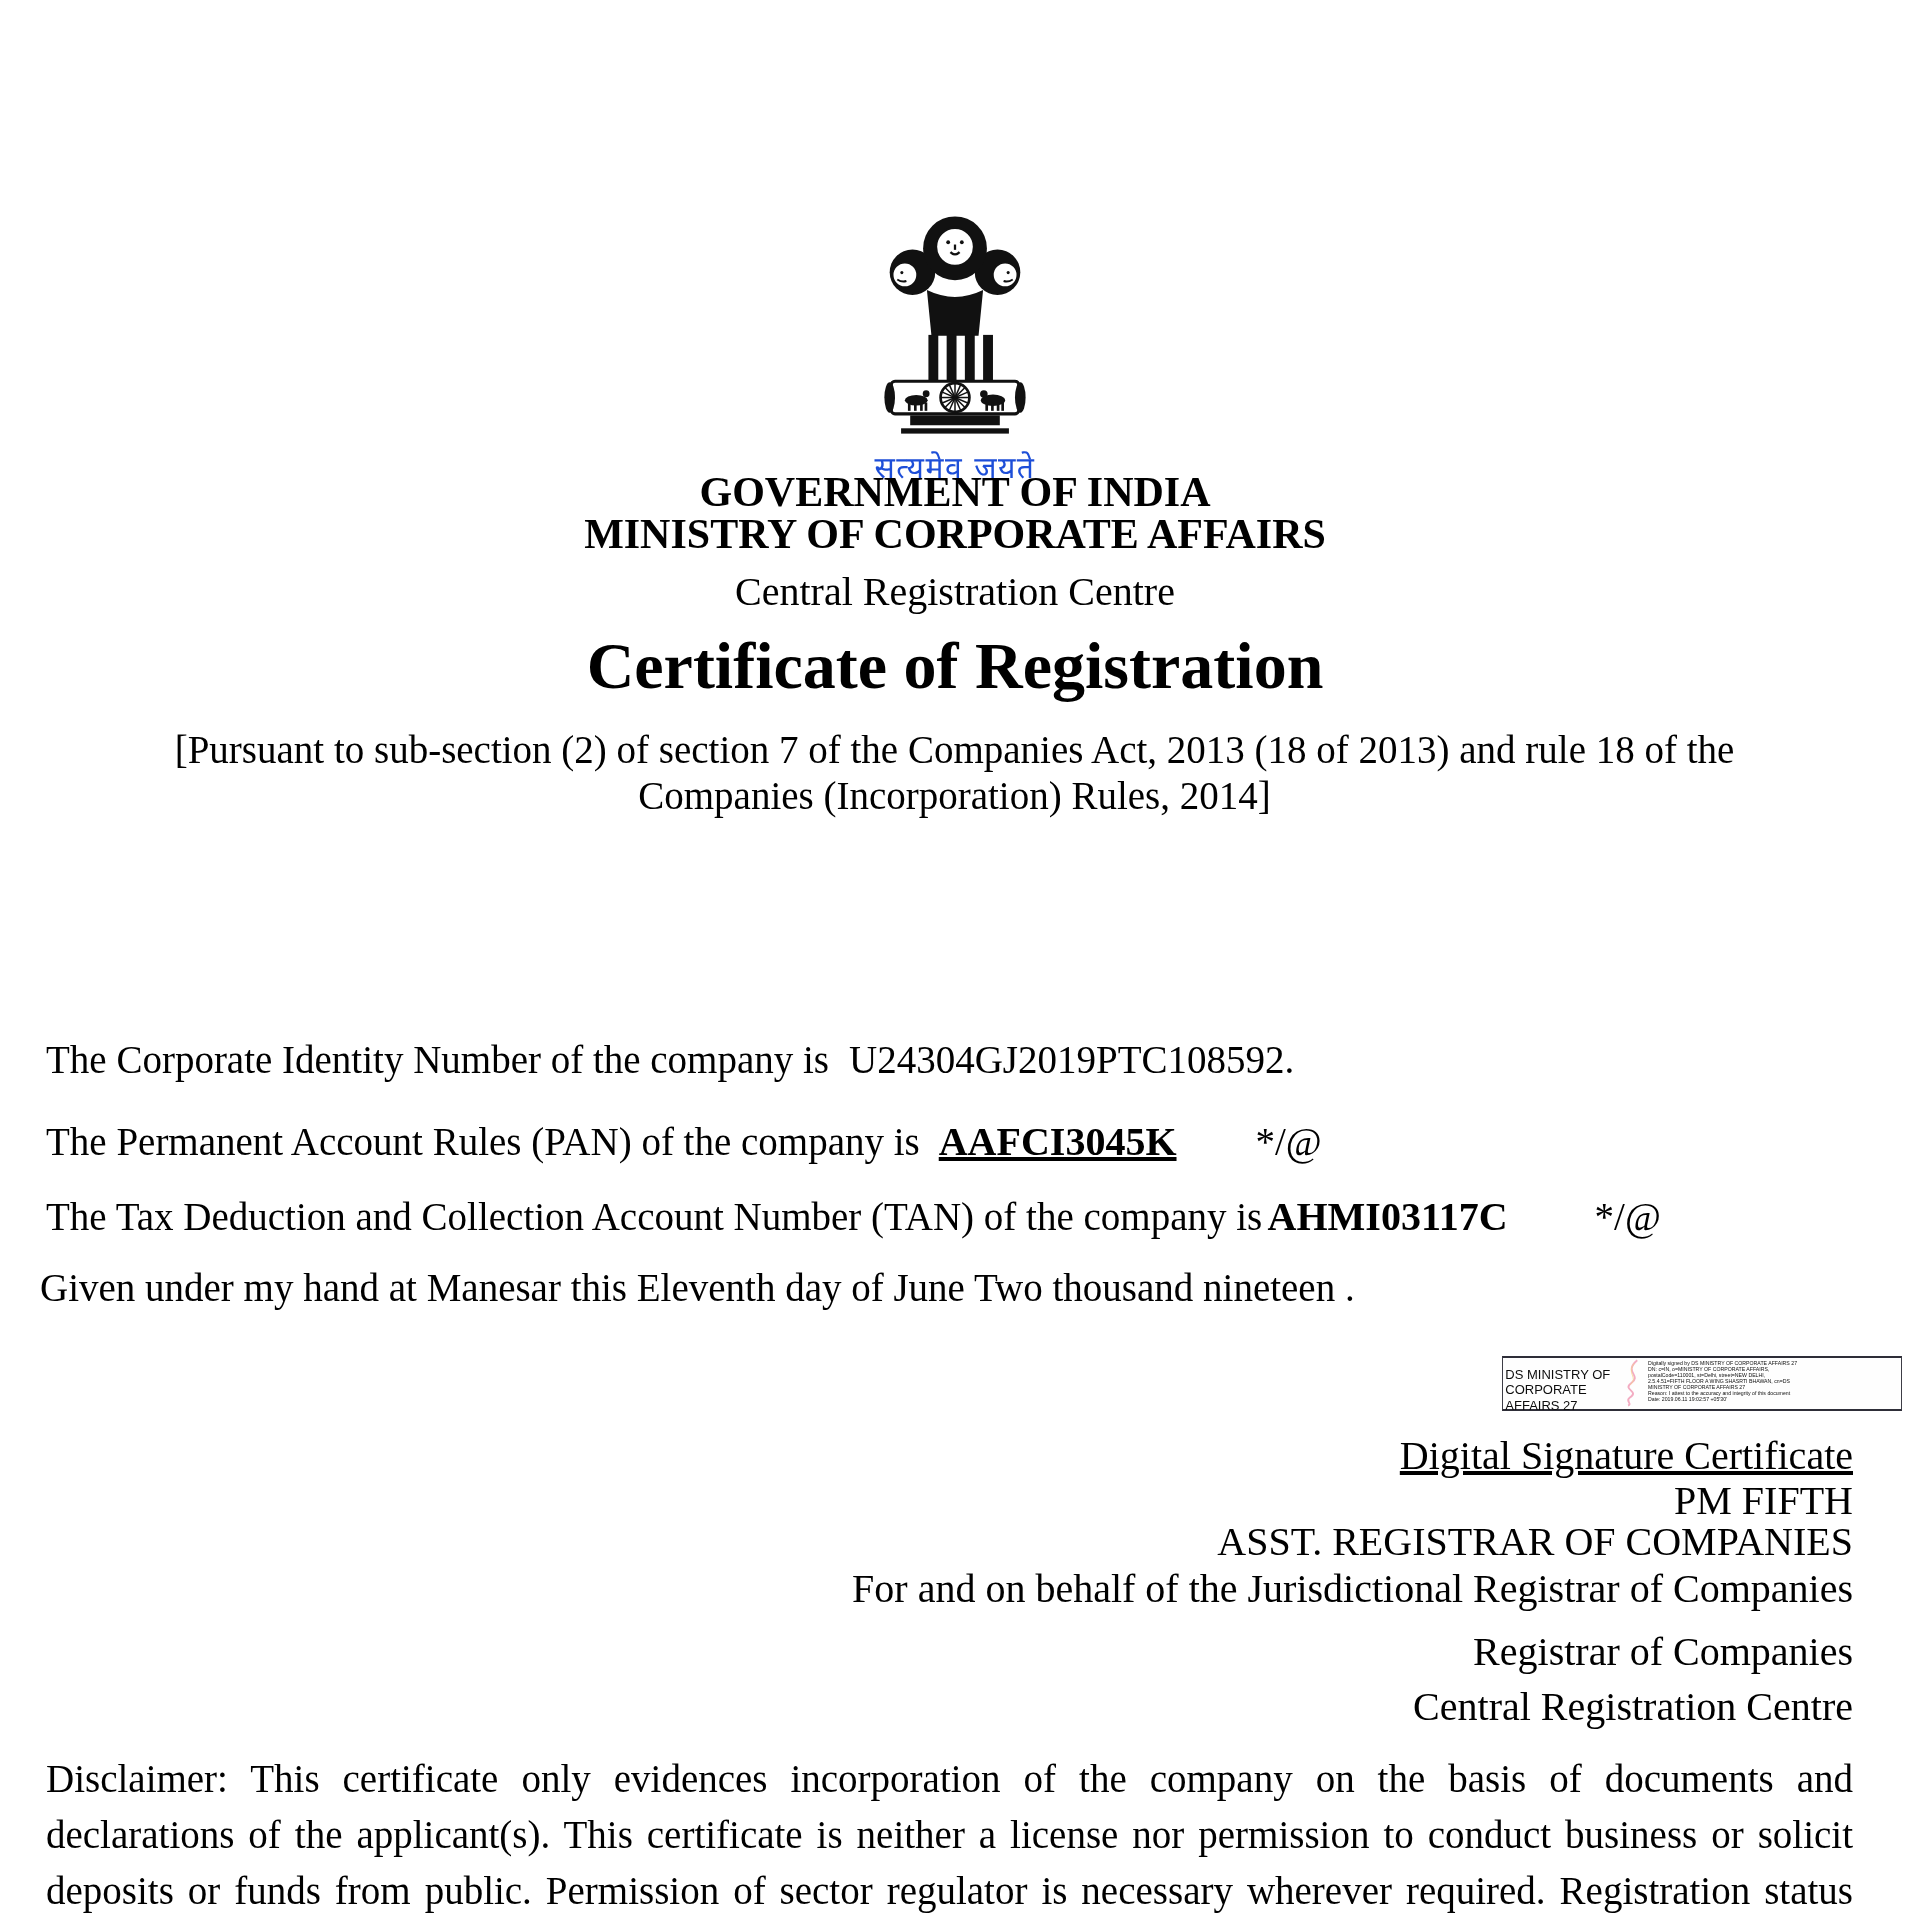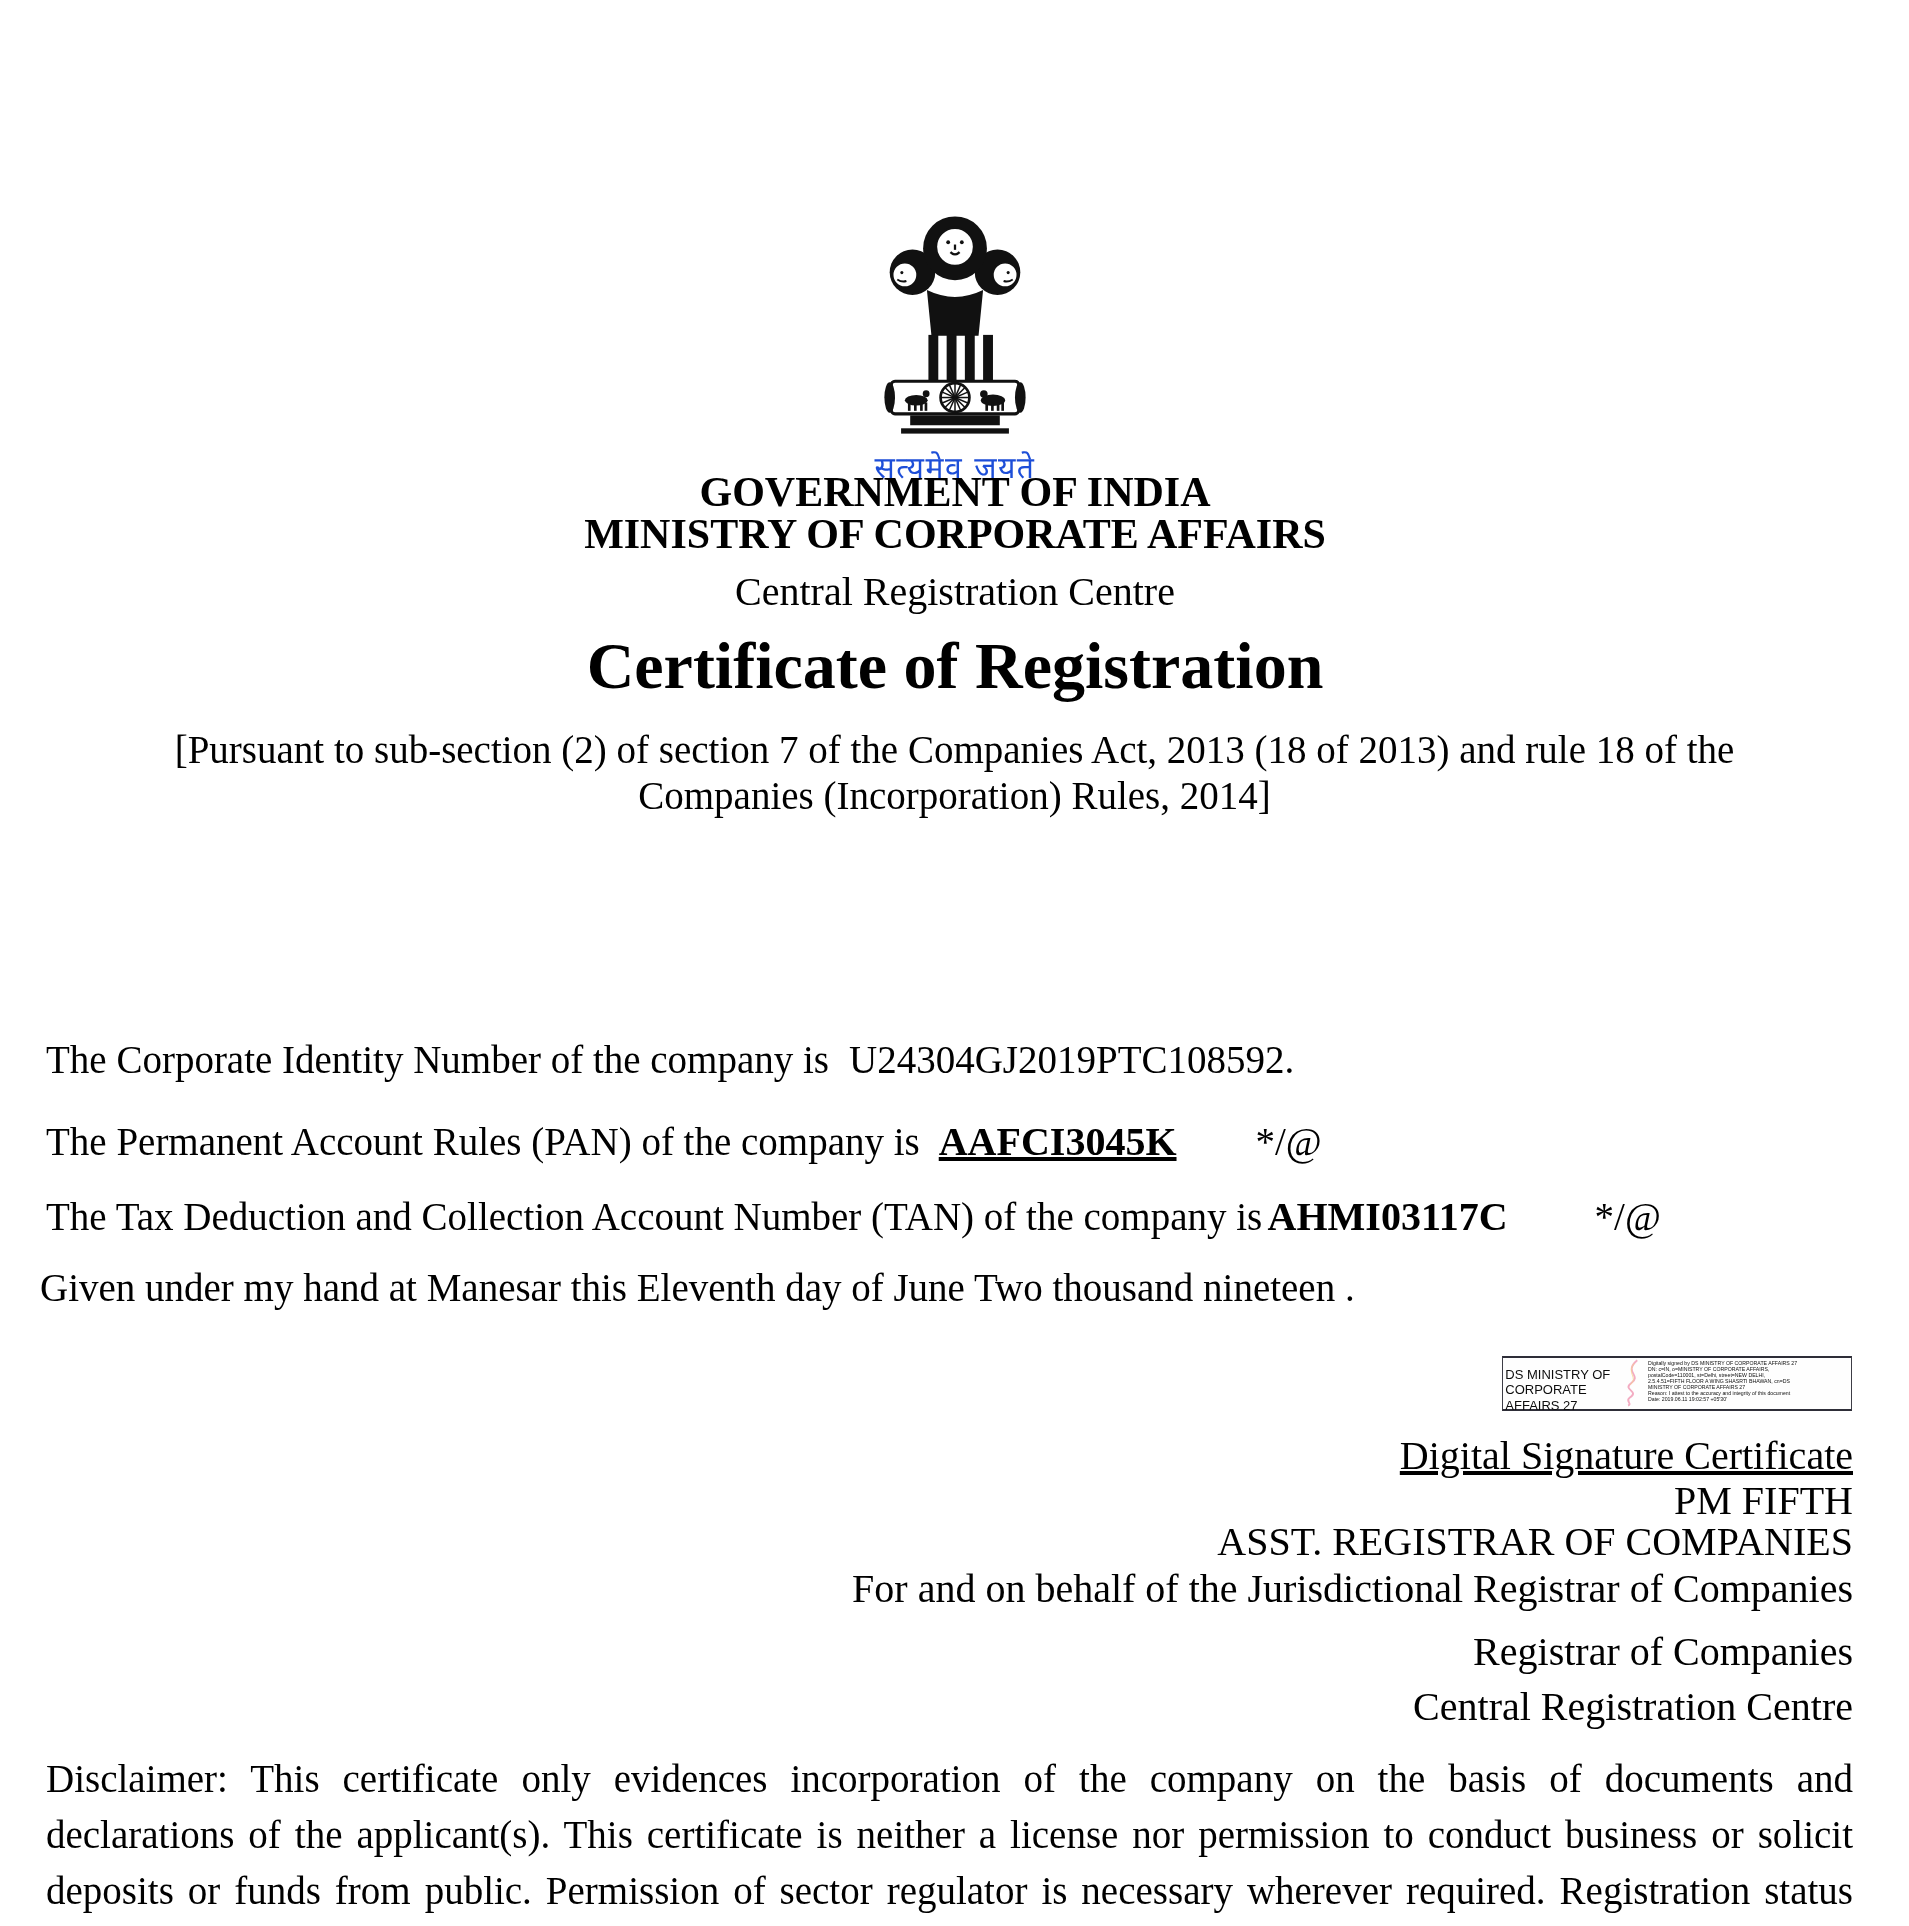--- a/index.html
+++ b/index.html
@@ -46,21 +46,21 @@
 
   .b { font-weight: bold; }
   #cin-value { margin-left: 20px; }
   #pan-value { margin-left: 19px; font-size: 40px; text-decoration: underline; }
   #pan-note  { margin-left: 79px; }
   #tan-value { margin-left: 5.4px; font-size: 40px; }
   #tan-note  { margin-left: 87px; }
 
   
   #ds-box {
-    left: 1502px; top: 1356px; width: 350px; height: 55px;
+    left: 1502px; top: 1356px; width: 400px; height: 55px;
     border: 1.5px solid #3d3d46;
     border-top: 2.7px solid #2e2e38;
     border-bottom: 2.7px solid #2e2e38;
     background: #fefefe;
     display: flex; flex-direction: row; align-items: stretch;
     font-family: "Liberation Sans", sans-serif;
   }
   #ds-left {
     width: 119px; padding: 8.5px 0.8px 0.8px 2.3px;
     font-size: 13px; line-height: 1.2; color: #0d0d0d; letter-spacing: 0;

